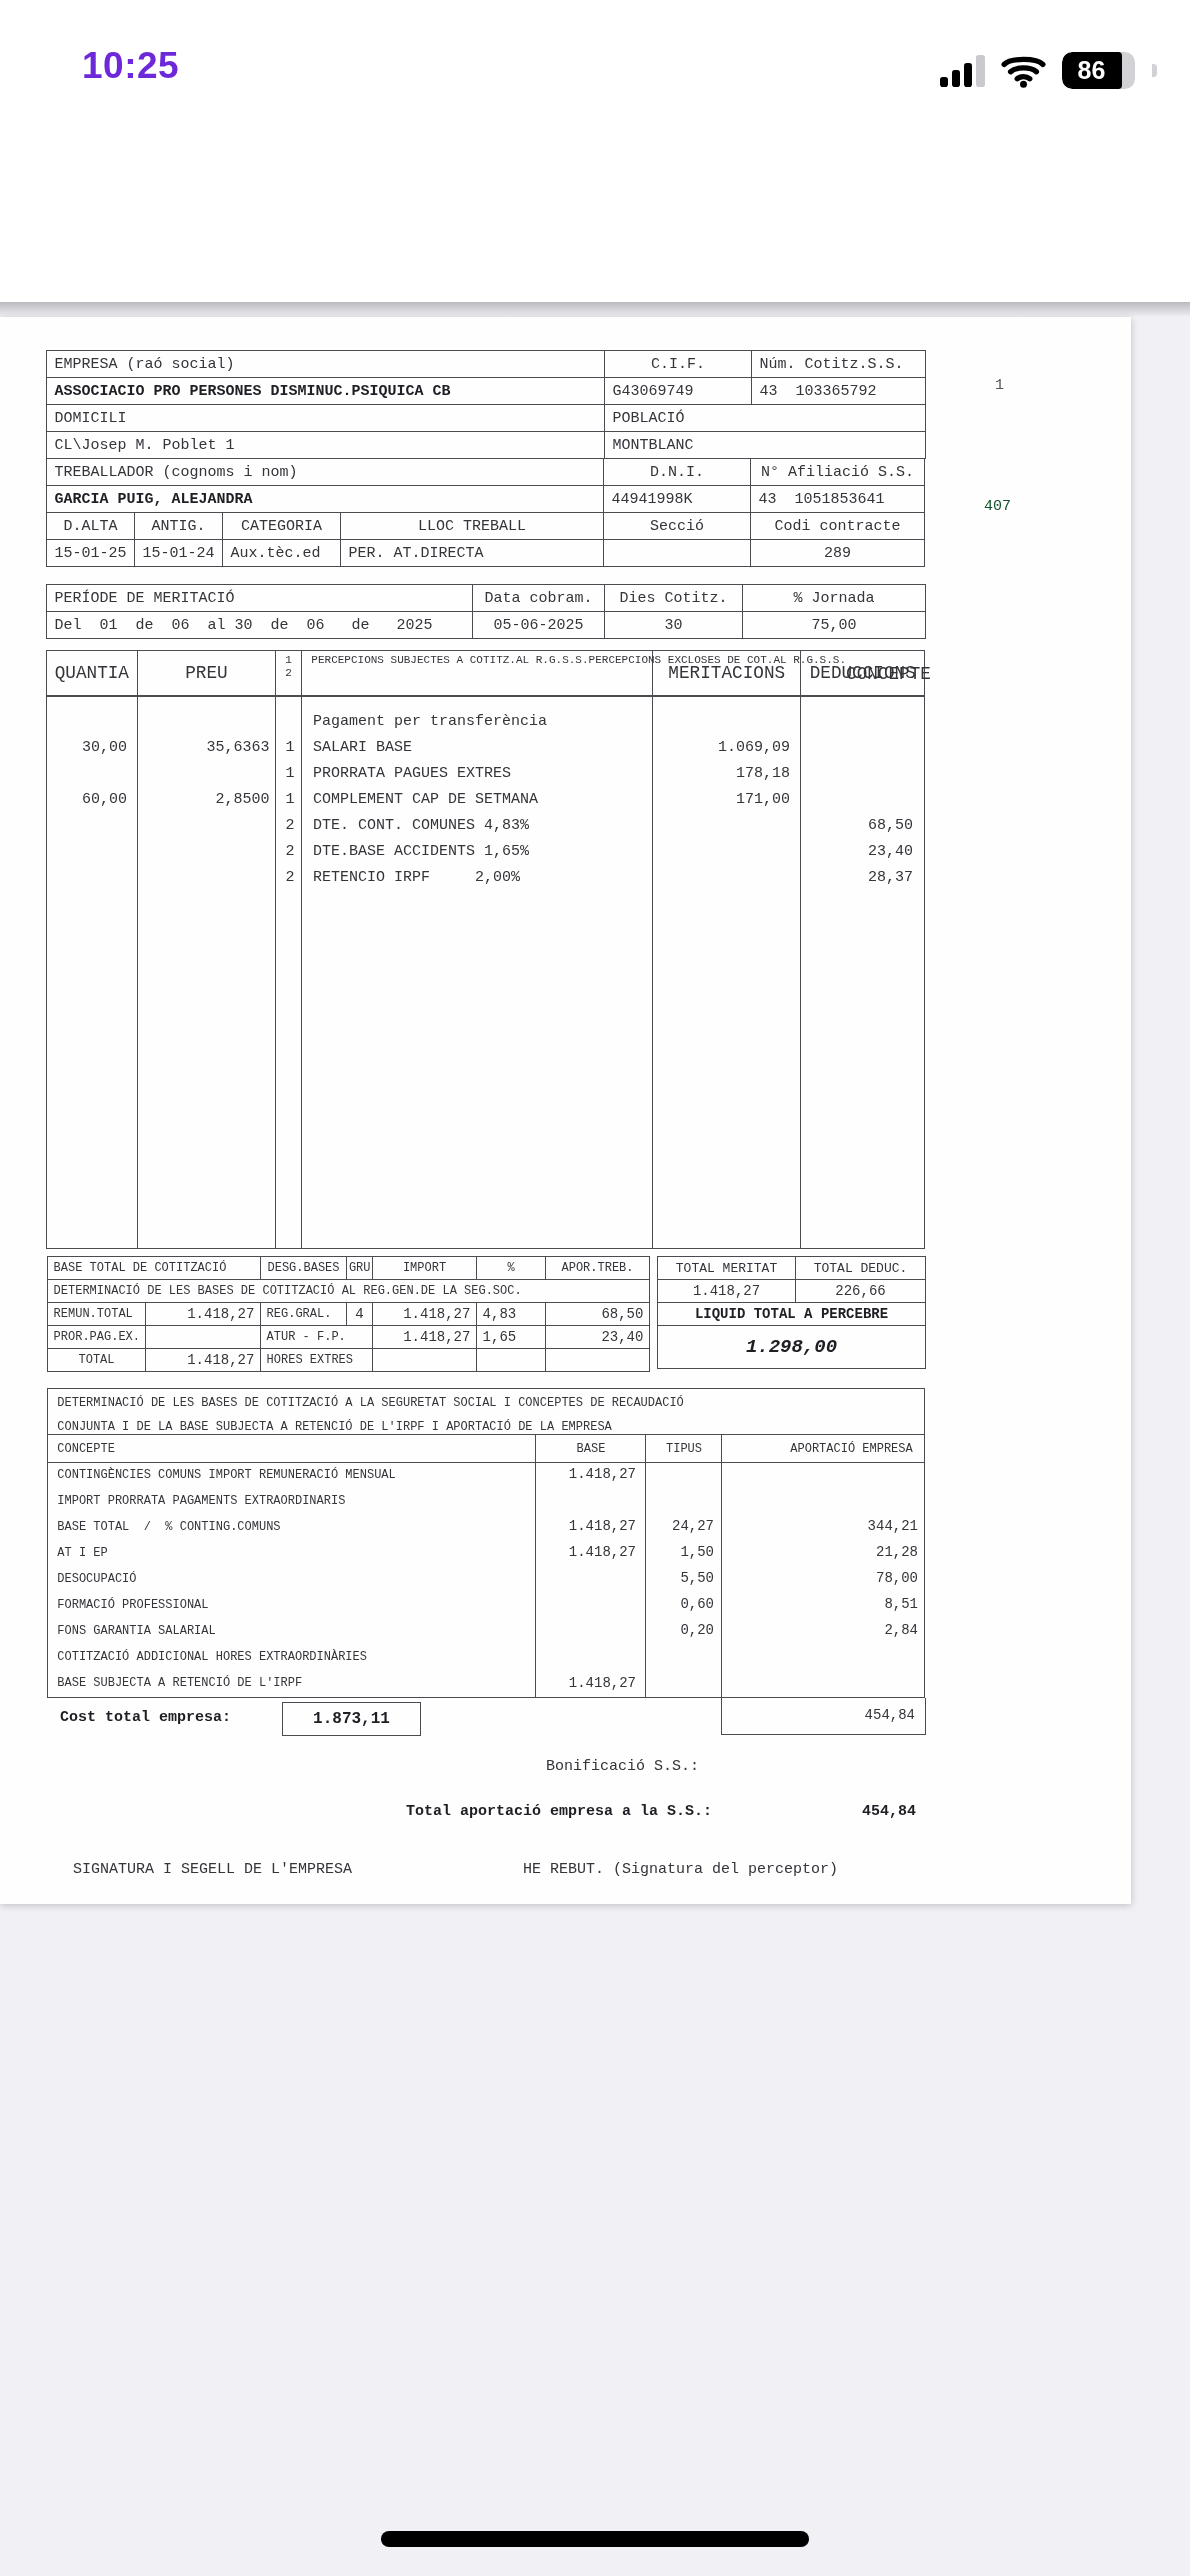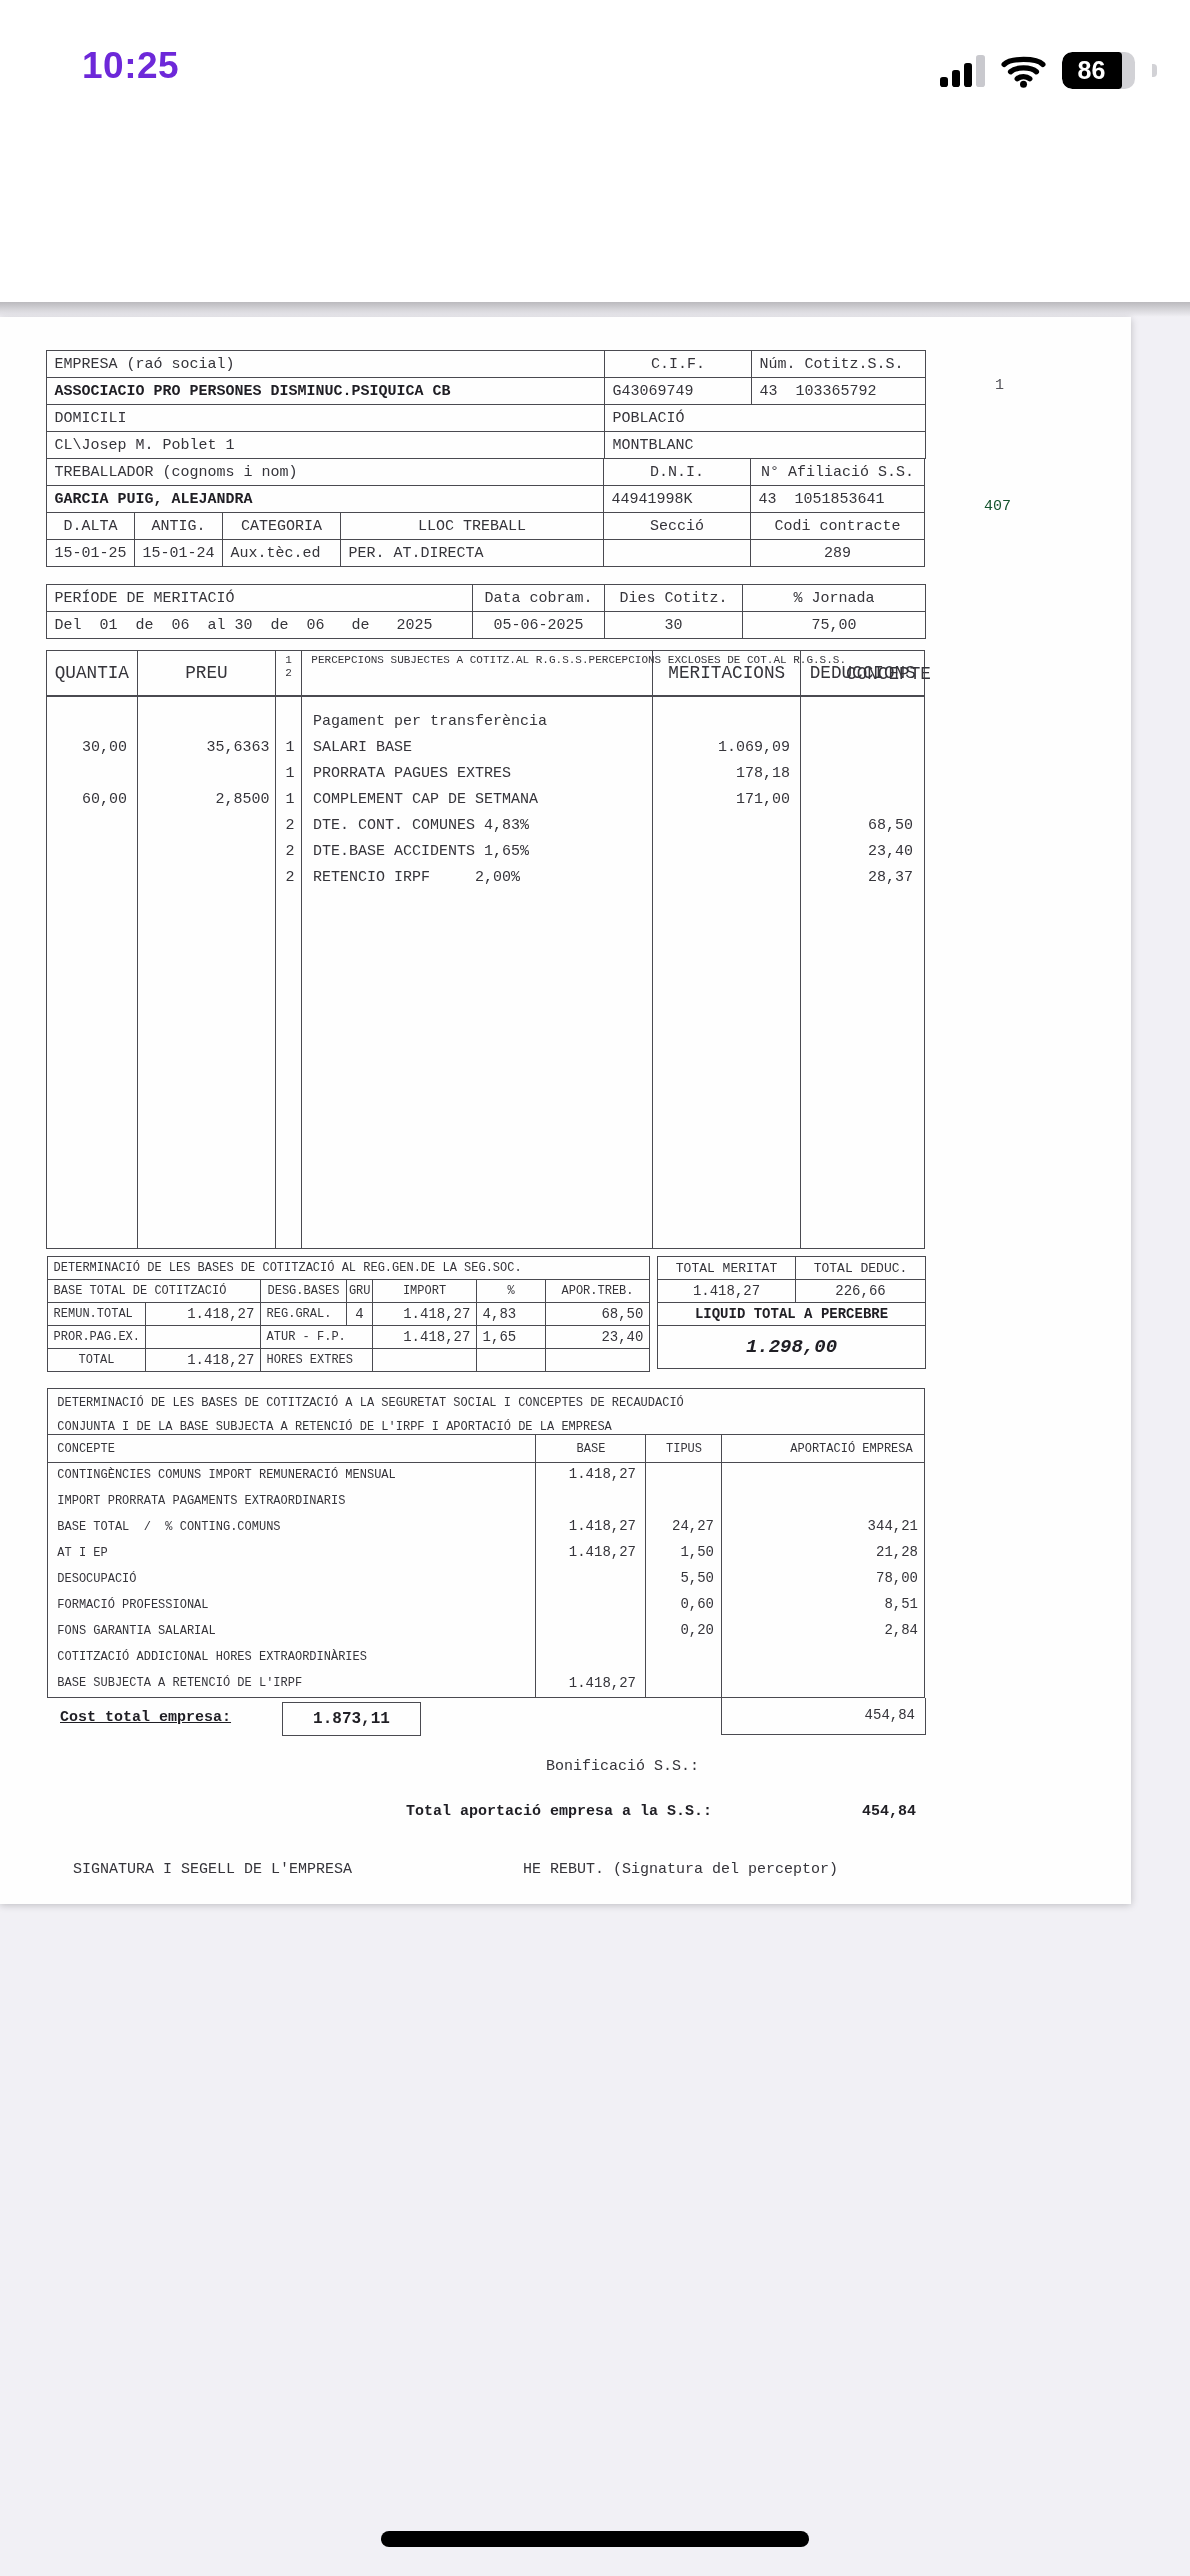--- a/index.html
+++ b/index.html
@@ -253,29 +253,29 @@
           <span class="cell q"></span><span class="cell p"></span><span class="cell c">2</span><span class="cell l">DTE.BASE ACCIDENTS 1,65%</span><span class="cell m"></span><span class="cell d">23,40</span>
         </div>
         <div class="crow" style="top:215px;">
           <span class="cell q"></span><span class="cell p"></span><span class="cell c">2</span><span class="cell l">RETENCIO IRPF     2,00%</span><span class="cell m"></span><span class="cell d">28,37</span>
         </div>
       </div>
 
       
       <table class="grid det" style="left:47px; top:939px; width:603px;">
         <colgroup><col style="width:98px"><col style="width:115px"><col style="width:86px"><col style="width:26px"><col style="width:104px"><col style="width:69px"><col style="width:104px"></colgroup>
-        <tbody><tr><td colspan="7">DETERMINACIÓ DE LES BASES DE COTITZACIÓ AL REG.GEN.DE LA SEG.SOC.</td></tr>
-        <tr>
+        <tbody><tr>
           <td colspan="2">BASE TOTAL DE COTITZACIÓ</td>
           <td class="tc">DESG.BASES</td>
           <td class="tc" style="padding:0 1.9px;">GRU</td>
           <td class="tc">IMPORT</td>
           <td class="tc">%</td>
           <td class="tc">APOR.TREB.</td>
         </tr>
+        <tr><td colspan="7">DETERMINACIÓ DE LES BASES DE COTITZACIÓ AL REG.GEN.DE LA SEG.SOC.</td></tr>
         <tr>
           <td>REMUN.TOTAL</td>
           <td class="tr num">1.418,27</td>
           <td>REG.GRAL.</td>
           <td class="tc num" style="padding:0 1.9px;">4</td>
           <td class="tr num">1.418,27</td>
           <td class="num">4,83</td>
           <td class="tr num">68,50</td>
         </tr>
         <tr>
@@ -353,21 +353,21 @@
         <div class="rline sm" style="left:9.3px; top:285px;">BASE SUBJECTA A RETENCIÓ DE L'IRPF</div>
         <div class="rline num" style="left:489px; top:285px; width:99px; text-align:right;">1.418,27</div>
       </div>
 
       
       <div class="extbox">
         <div class="rline num" style="left:0; top:8.4px; width:193px; text-align:right;">454,84</div>
       </div>
 
       
-      <div class="abs bold" style="left:60px; top:1392px; font-size:15px;text-decoration:underline;">Cost total empresa:</div>
+      <div class="abs bold" style="left:60px; top:1392px; font-size:15px;">Cost total empresa:</div>
       <div class="costbox">
         <span class="bold" style="font-size:16px;">1.873,11</span>
       </div>
 
       
       <div class="abs" style="left:546px; top:1441px;">Bonificació S.S.:</div>
       <div class="abs bold" style="left:406px; top:1486px; font-size:15px;">Total aportació empresa a la S.S.:</div>
       <div class="abs bold" style="left:721px; top:1486px; width:195px; text-align:right; font-size:15px;">454,84</div>
 
       

